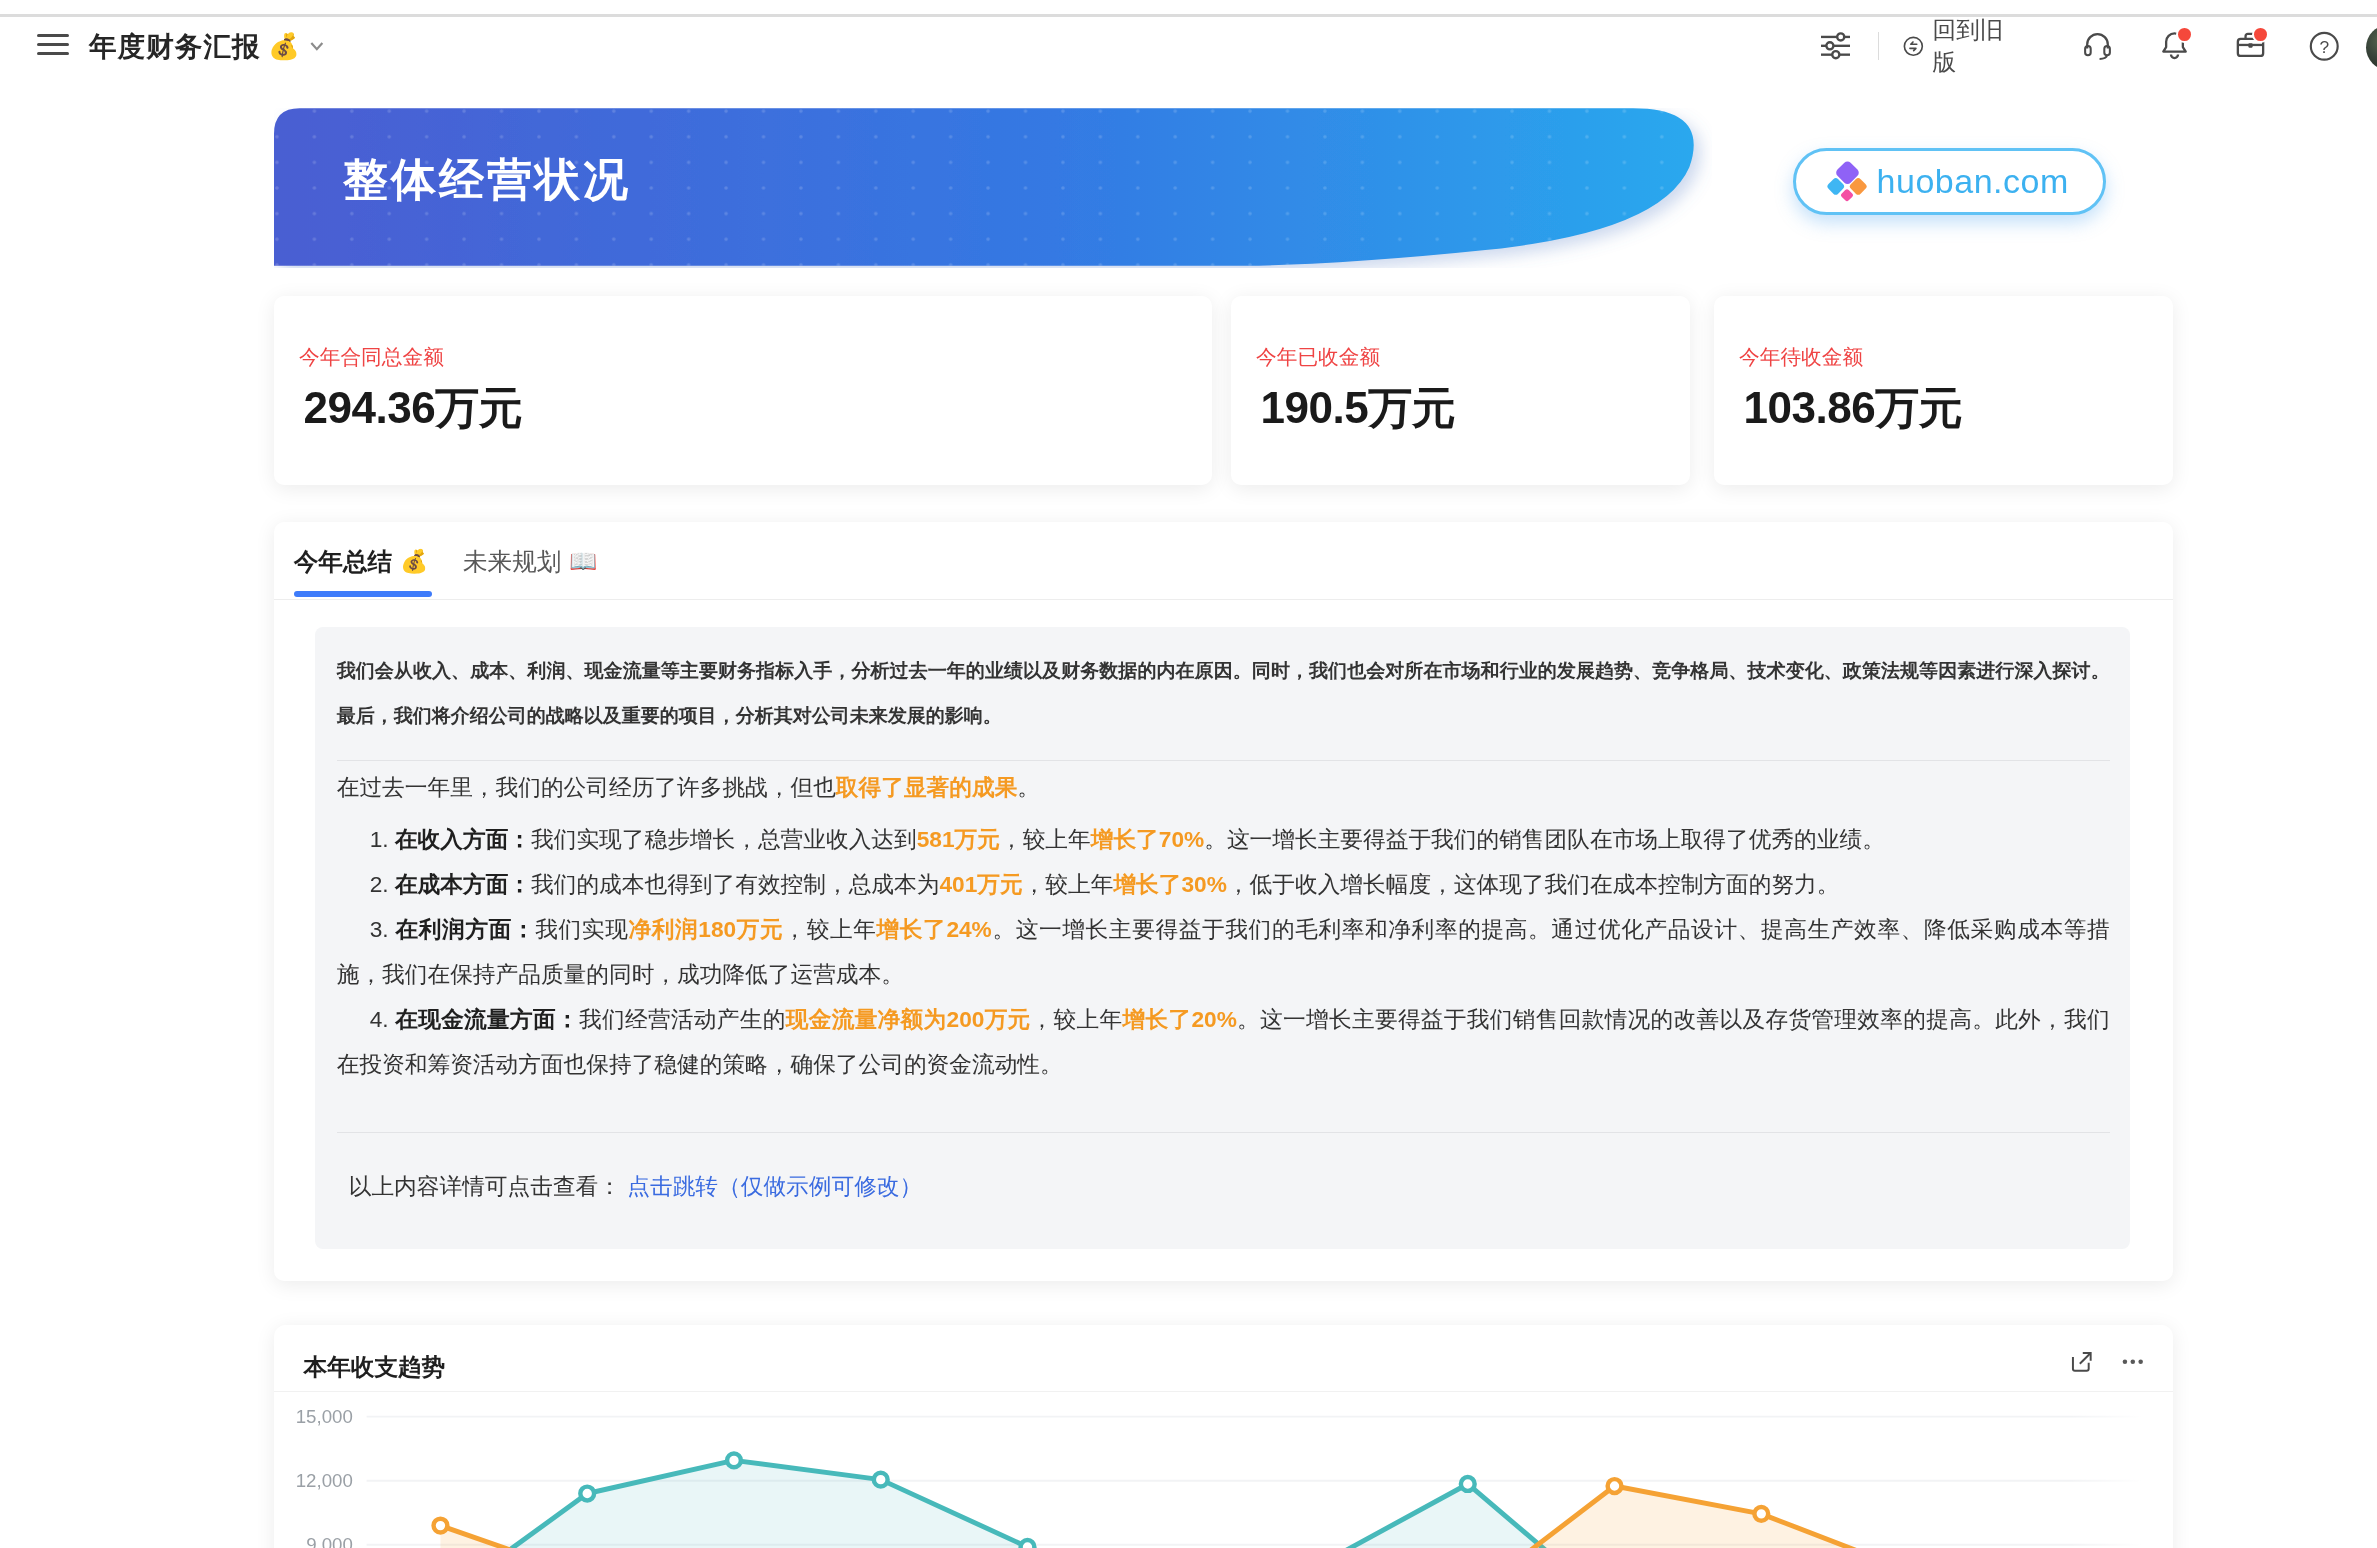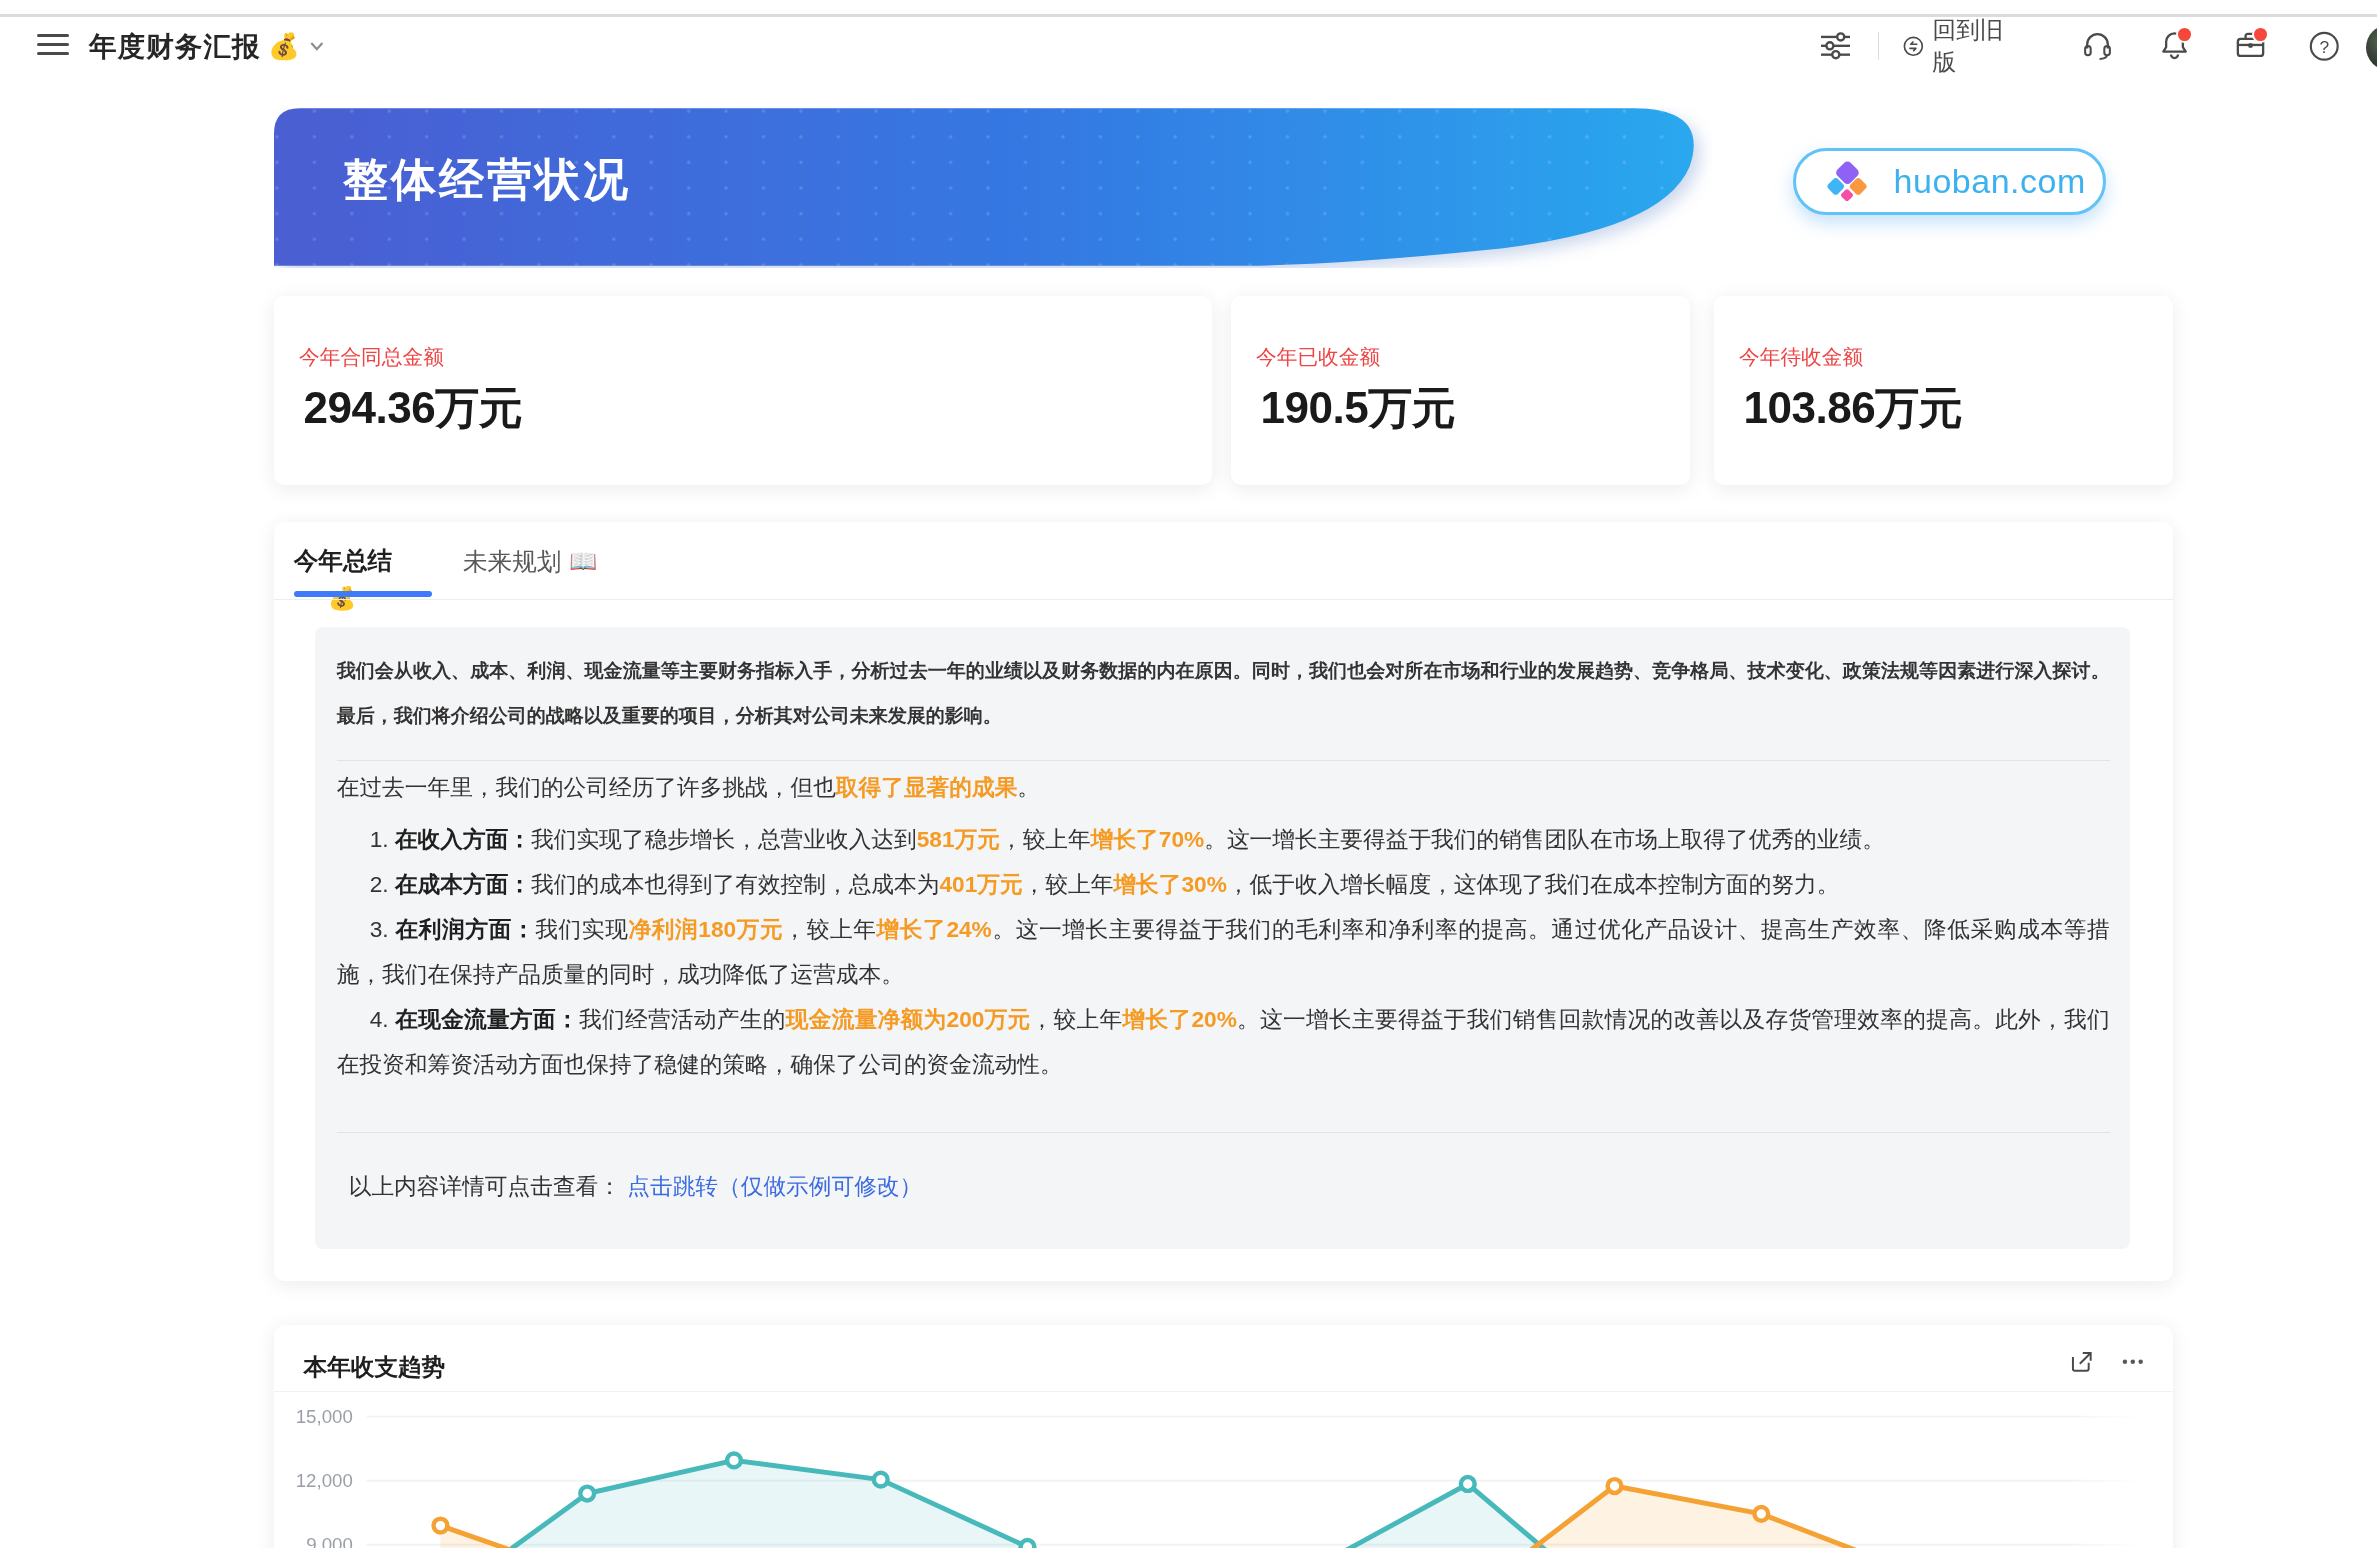--- a/index.html
+++ b/index.html
@@ -19,34 +19,34 @@
   .vdivider{position:absolute;left:1878px;top:15.8px;width:1px;height:27.6px;background:#dcdcdc;}
   .switch-group{position:absolute;left:1903px;top:7.9px;height:43px;display:flex;align-items:center;gap:8.9px;cursor:pointer;}
   .switch-label{font-size:23.6px;color:#4a4a4a;}
   .badge{position:absolute;width:12.8px;height:12.8px;border-radius:50%;background:#f5483b;border:2px solid #fff;}
   .avatar{position:absolute;left:2366px;top:7.9px;width:45px;height:45px;border-radius:50%;
     background:radial-gradient(circle at 40% 35%, #5a6a52 0%, #39443a 45%, #1d241d 100%);overflow:hidden;cursor:pointer;}
   
   .banner-svg{position:absolute;left:274px;top:108px;width:1438px;height:160px;}
   .banner-title{position:absolute;left:343px;top:150px;font-size:45px;font-weight:700;color:#fff;letter-spacing:3px;}
   .logo-pill{position:absolute;left:1793px;top:148px;width:313px;height:67px;border-radius:35px;background:#fff;
-    border:3px solid #60c2f5;box-shadow:0 7.9px 17.7px rgba(90,170,240,.35);display:flex;align-items:center;gap:27px;
+    border:3px solid #60c2f5;box-shadow:0 7.9px 17.7px rgba(90,170,240,.35);display:flex;align-items:center;gap:10px;
     padding:0;box-sizing:border-box;cursor:pointer;}
   .logo-mark{margin-left:29.6px;width:41px;height:41px;flex:0 0 auto;}
   .logo-text{font-size:34px;color:#3cb1f0;letter-spacing:0.5px;}
   
   .mcard{position:absolute;top:296px;height:189px;background:#fff;border-radius:9.9px;
     box-shadow:0 3.9px 19.7px rgba(0,0,0,.08);}
   .mcard .mlabel{position:absolute;left:25px;top:47px;font-size:20.7px;color:#ef4444;}
   .mcard .mvalue{position:absolute;left:29.6px;top:83px;font-size:44px;font-weight:700;color:#1a1a1a;letter-spacing:-0.5px;}
   
   .tabcard{position:absolute;left:274px;top:522px;width:1899px;height:759px;background:#fff;border-radius:9.9px;
     box-shadow:0 3.9px 19.7px rgba(0,0,0,.08);}
   .tab{position:absolute;top:21.7px;height:35px;display:flex;align-items:center;gap:7.9px;cursor:pointer;font-size:24.6px;}
-  .tab.active{font-weight:700;color:#1f1f1f;flex-direction:column;}
+  .tab.active{font-weight:700;color:#1f1f1f;}
   .tab.inactive{color:#595959;}
   .tab-underline{position:absolute;left:19.7px;top:69px;width:138px;height:5.9px;border-radius:3px;background:#3e7bfa;}
   .tab-divider{position:absolute;left:0;top:77px;width:1899px;height:1px;background:#ededed;}
   .summary-box{position:absolute;left:41px;top:105px;width:1815px;height:622px;background:#f4f5f7;border-radius:7.9px;}
   .sum-intro{position:absolute;left:21.7px;top:20.7px;width:1773px;font-size:19px;line-height:45px;font-weight:700;
     color:#333;text-align:justify;margin:0;}
   .hdivider{position:absolute;left:21.7px;width:1773px;height:1px;background:#e2e3e6;}
   .sum-lead{position:absolute;left:21.7px;top:138px;width:1773px;font-size:22.7px;line-height:45px;margin:0;}
   .sum-list{position:absolute;left:21.7px;top:190px;width:1773px;}
   .sum-item{margin:0;text-indent:33px;font-size:22.7px;line-height:45px;color:#333;text-align:justify;}

